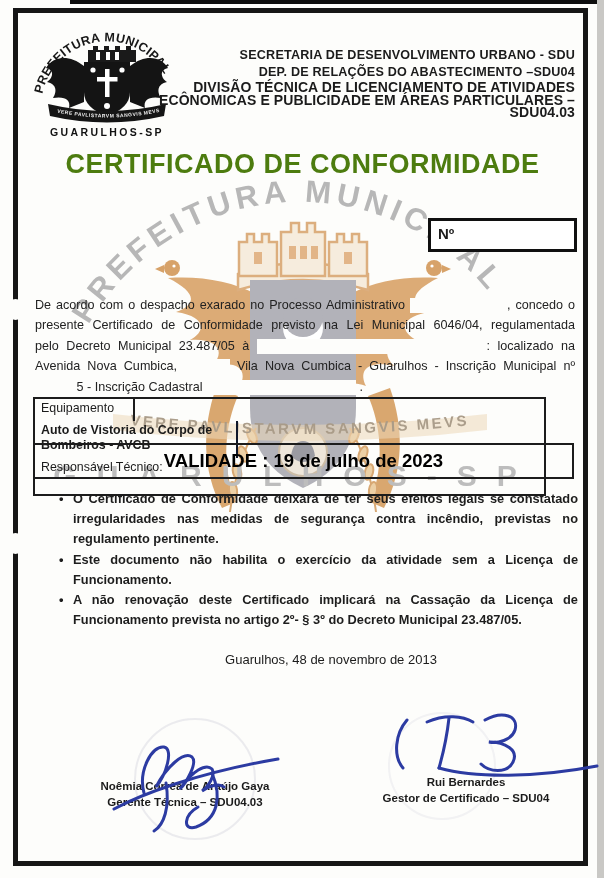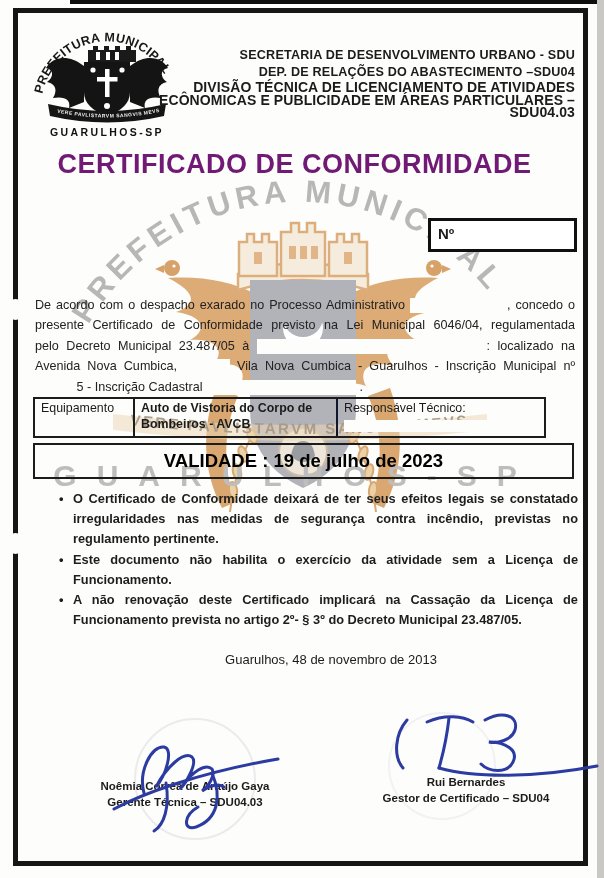--- a/index.html
+++ b/index.html
@@ -17,38 +17,38 @@
   
   .wm{position:absolute;z-index:1;}
   .ct{position:absolute;z-index:2;}
   
   .logo{left:22px;top:16px;width:175px;height:126px;}
   
   .hdr{left:150px;top:47px;width:425px;text-align:right;font-weight:bold;}
   .hdr .h-big{font-size:12.6px;line-height:17px;letter-spacing:.2px;}
   .hdr .h-small{font-size:14px;line-height:12.5px;letter-spacing:.1px;}
   
-  .title{left:7px;top:149px;width:575px;text-align:center;font-size:27px;font-weight:bold;letter-spacing:.5px;color:#701a75;}
+  .title{left:15px;top:149px;width:575px;text-align:center;font-size:27px;font-weight:bold;letter-spacing:.5px;color:#4d7c0f;}
   
   .numbox{left:428px;top:218px;width:149px;height:34px;border:3px solid #101010;box-sizing:border-box;background:#fff;
           font-size:15px;font-weight:bold;padding:4px 0 11px 7px;}
   
   .wm-arc{left:50px;top:172px;width:500px;height:175px;}
   .wm-crest{left:138px;top:212px;width:330px;height:322px;}
   .wm-motto{left:105px;top:398px;width:390px;height:58px;}
   .wm-city{left:40px;top:459px;width:510px;text-align:center;font-size:30px;font-weight:bold;
            letter-spacing:20px;color:#bdbdbd;white-space:nowrap;}
   .stamp{position:absolute;border:2px solid #dcdce4;border-radius:50%;opacity:.55;z-index:1;}
   
   .bodytxt{left:35px;top:295px;width:540px;font-size:12.6px;line-height:20.4px;color:#222;}
   .jline{text-align:justify;text-align-last:justify;white-space:normal;}
   .lline{text-align:left;}
   .blank{display:inline-block;background:#fdfdfb;height:15px;vertical-align:middle;}
   
-  .eqtable{left:33px;top:397px;width:513px;border:2px solid #1c1c1c;box-sizing:border-box;display:flex;background:transparent;}
+  .eqtable{left:33px;top:397px;width:513px;border:2px solid #1c1c1c;box-sizing:border-box;display:flex;background:transparent;flex-direction:column;}
   .eqtable .cell{padding:2px 6px 4px 6px;font-size:12.4px;line-height:15.5px;}
   .c1{width:100px;border-right:2px solid #1c1c1c;box-sizing:border-box;}
   .c2{width:203px;border-right:2px solid #0f172a;box-sizing:border-box;font-weight:bold;}
   .c3{flex:1;}
   .redact-name{width:150px;height:12px;background:#fdfdfb;margin-top:3px;}
   
   .valbox{left:33px;top:443px;width:541px;height:36px;border:2px solid #1c1c1c;box-sizing:border-box;
           text-align:center;font-size:18.5px;font-weight:bold;line-height:32px;color:#000;}
   
   .notes{left:58px;top:489px;width:520px;font-size:12.8px;font-weight:bold;line-height:20.2px;color:#1d1d1d;}

